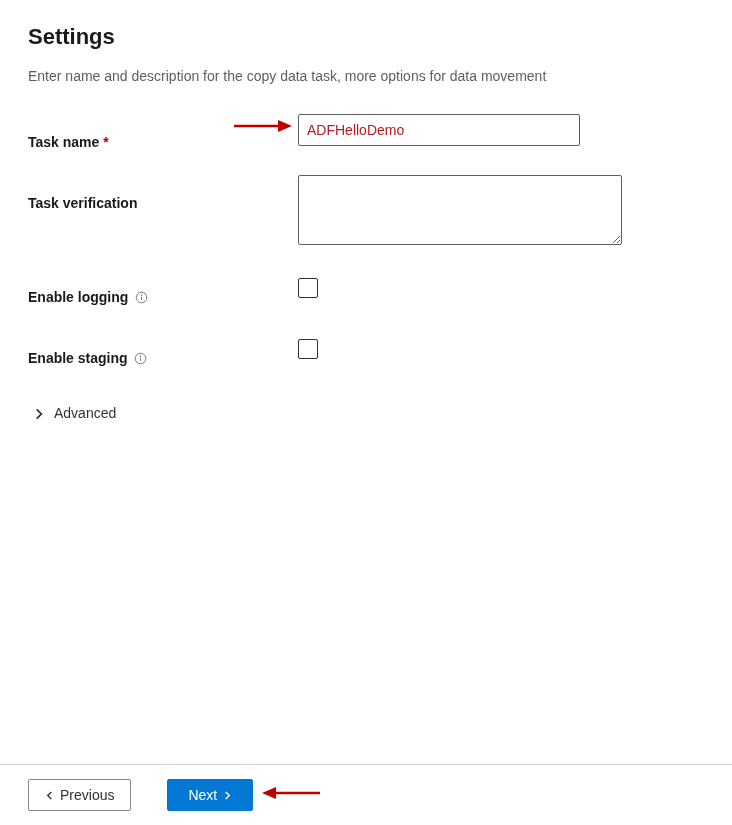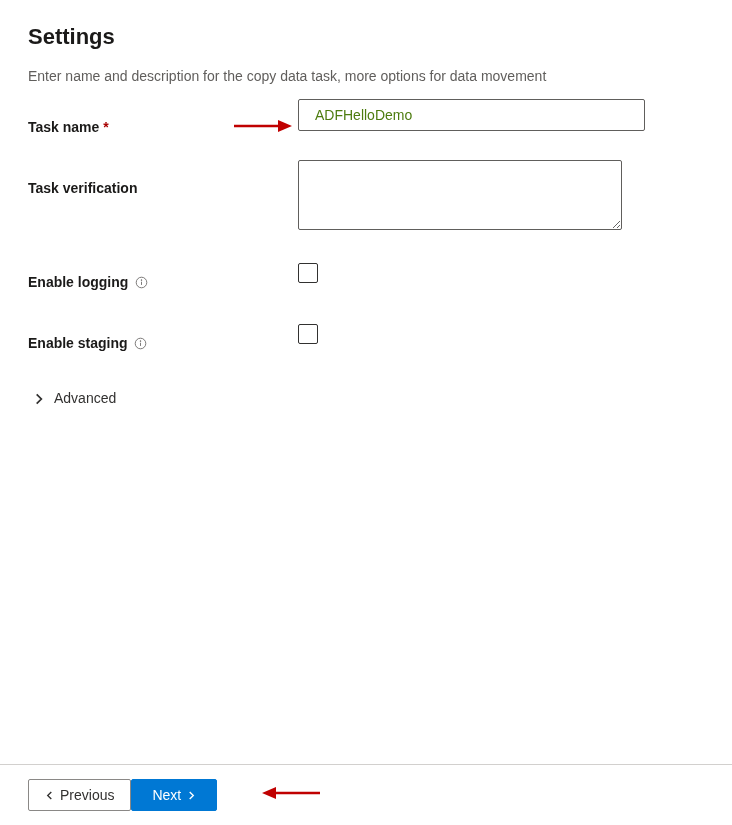--- a/index.html
+++ b/index.html
@@ -17,21 +17,21 @@
     }
     h1 {
       font-size: 22px;
       font-weight: 600;
       color: #1b1a19;
       margin-bottom: 18px;
     }
     .subtitle {
       font-size: 14px;
       color: #605e5c;
-      margin-bottom: 15px;
+      margin-bottom: 30px;
     }
     .form-row {
       display: flex;
       align-items: flex-start;
       margin-bottom: 24px;
       position: relative;
     }
     .form-row.checkbox-row {
       margin-bottom: 24px;
       align-items: center;
@@ -60,28 +60,28 @@
       width: 14px;
       height: 14px;
       margin-left: 6px;
       color: #605e5c;
     }
     .info-icon svg {
       width: 13px;
       height: 13px;
     }
     .text-input {
-      width: 347px;
+      width: 282px;
       height: 32px;
       border: 1px solid #605e5c;
       border-radius: 2px;
-      padding: 0 16px;
+      padding: 0 8px;
       font-size: 14px;
       font-family: inherit;
-      color: #4d7c0f;
+      color: #b91c1c;
       outline: none;
     }
     .textarea-input {
       width: 324px;
       height: 70px;
       border: 1px solid #605e5c;
       border-radius: 2px;
       padding: 6px 8px;
       font-size: 14px;
       font-family: inherit;
@@ -119,20 +119,21 @@
       color: #323130;
     }
     .footer {
       position: absolute;
       left: 0;
       right: 0;
       bottom: 0;
       border-top: 1px solid #d2d0ce;
       padding: 14px 28px 14px 28px;
       display: flex;
+      gap: 36px;
       align-items: flex-end;
     }
     .btn {
       height: 32px;
       padding: 0 16px;
       font-size: 14px;
       font-family: inherit;
       border-radius: 2px;
       cursor: pointer;
       display: inline-flex;

